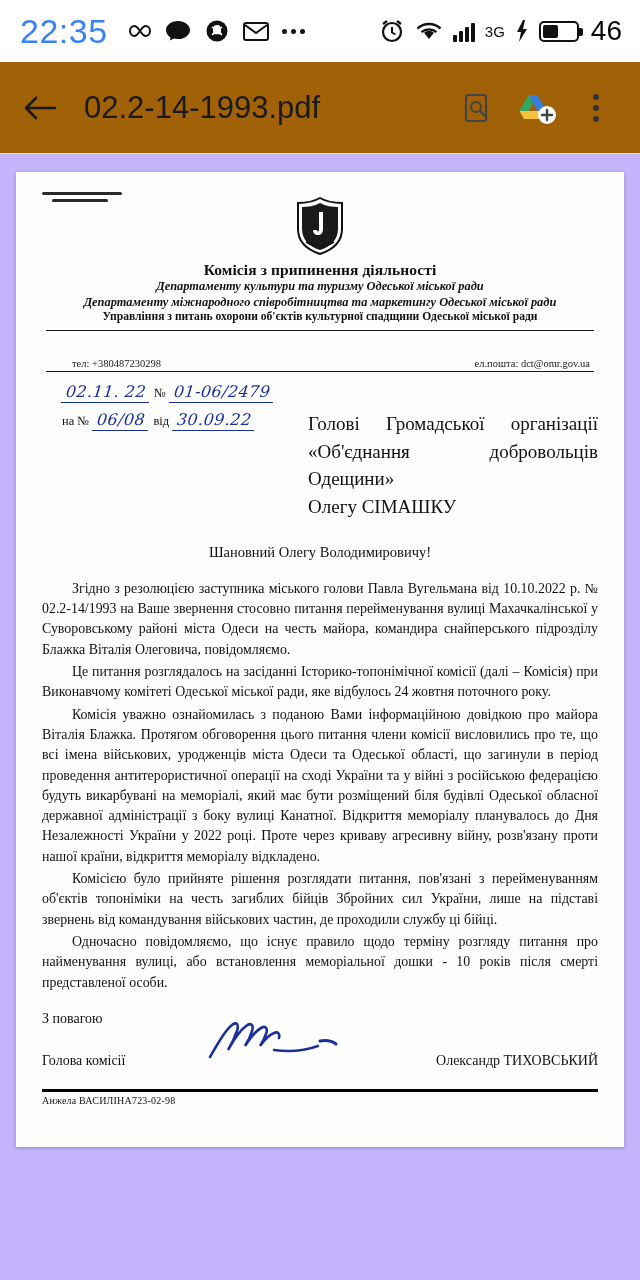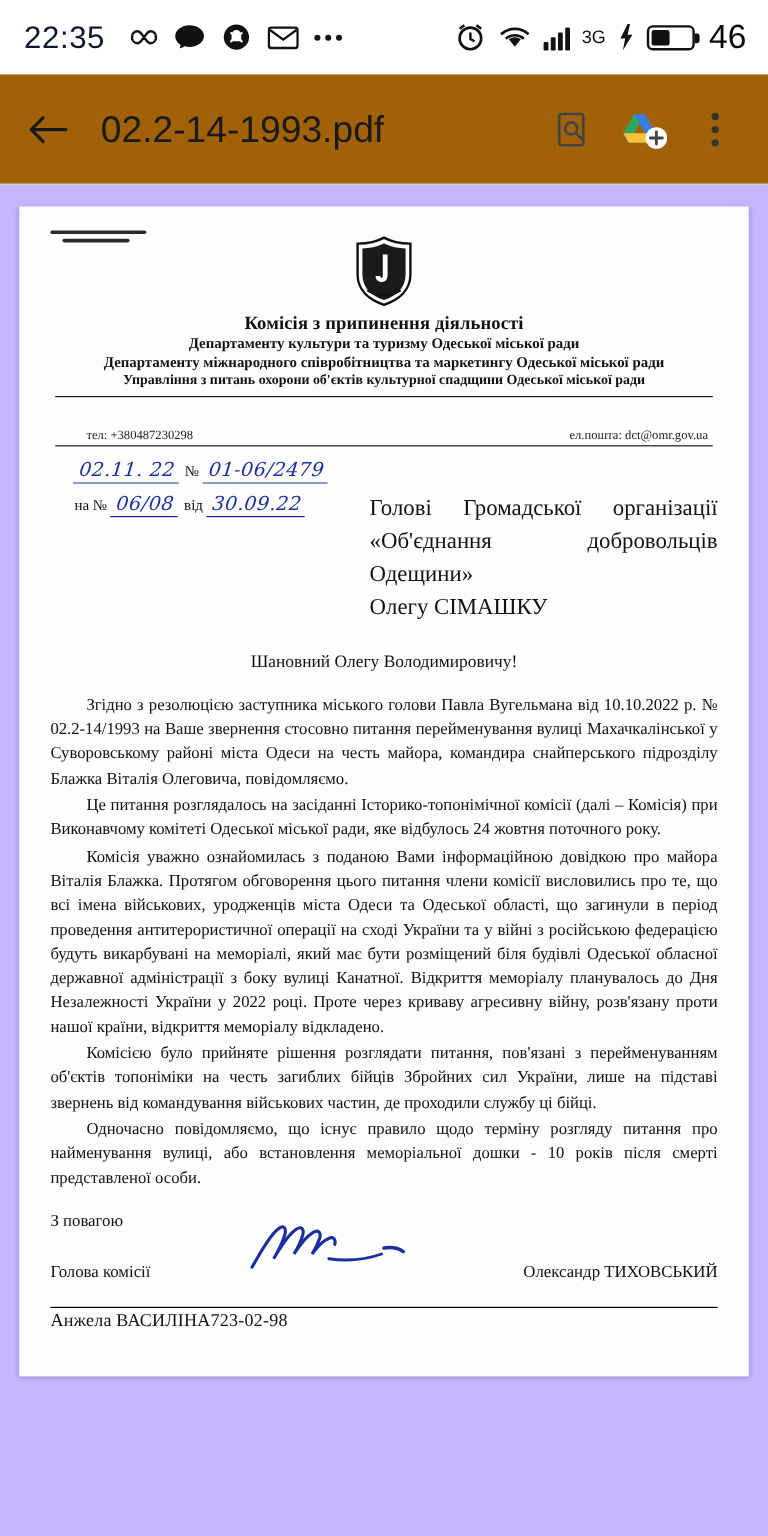--- a/index.html
+++ b/index.html
@@ -18,23 +18,23 @@
     align-items: center;
     justify-content: space-between;
     padding: 0 18px 0 20px;
   }
   .status-left {
     display: flex;
     align-items: center;
     gap: 14px;
   }
   .status-clock {
-    font-size: 26px;
+    font-size: 34px;
     font-weight: 400;
-    color: #0f172a;
+    color: #3b82f6;
     letter-spacing: 0.5px;
   }
   .status-icons-left {
     display: flex;
     align-items: center;
     gap: 13px;
   }
   .status-right {
     display: flex;
     align-items: center;
@@ -151,20 +151,21 @@
     line-height: 1.25;
   }
   .lh-title {
     font-weight: bold;
     font-size: 15.5px;
     letter-spacing: .1px;
   }
   .lh-sub {
     font-size: 12.4px;
     font-weight: bold;
+    font-style: italic;
   }
   .lh-sub2 {
     font-size: 11.6px;
     font-weight: bold;
   }
   .lh-rule {
     border-bottom: 1.6px solid #1a1a1a;
     margin: 5px 4px 0 4px;
   }
   .contacts {
@@ -245,22 +246,22 @@
     position: relative;
   }
   .signature {
     position: absolute;
     left: 44%;
     bottom: -2px;
     transform: translateX(-50%);
   }
   .footnote {
     margin-top: 20px;
-    font-size: 15px;
-    border-top: 1px solid #000000;
+    font-size: 10px;
+    border-top: 3px solid #000000;
     padding-top: 3px;
     letter-spacing: .2px;
   }
 
   
   .nav-bar {
     height: 54px;
     background: #ffffff;
     display: flex;
     align-items: center;

